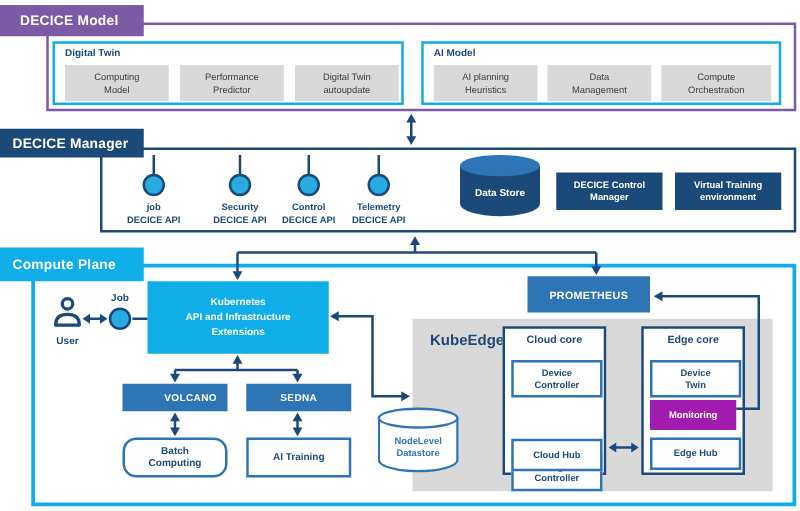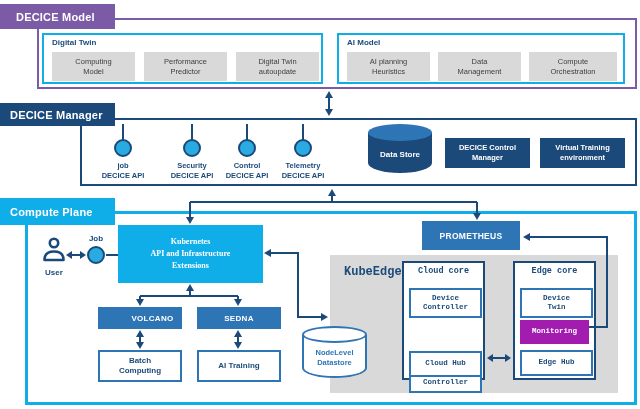--- a/index.html
+++ b/index.html
@@ -97,33 +97,33 @@
   <div class="abs" style="left:41px;top:236px;width:26px;height:30px;z-index:3;">
     <svg width="26" height="30" viewBox="0 0 26 30">
       <circle cx="13" cy="7" r="4.2" fill="none" stroke="#1B4A7A" stroke-width="2.6"></circle>
       <path d="M3.5 24 Q3.5 15.5 13 15.5 Q22.5 15.5 22.5 24 Z" fill="none" stroke="#1B4A7A" stroke-width="2.6" stroke-linejoin="round" stroke-linecap="round"></path>
     </svg>
   </div>
   <div class="abs tiny-label centered" style="left:37px;top:267px;width:34px;height:11px;">User</div>
   <div class="abs tiny-label centered" style="left:79px;top:233px;width:34px;height:11px;">Job</div>
   <div class="abs api-circle" style="left:87px;top:246px;z-index:3;"></div>
 
-  <div class="abs centered" style="left:118px;top:225px;width:145px;height:58px;background:#0FAEE9;color:#fff;font-size:8px;font-weight:600;line-height:1.5;z-index:3;font-family:Liberation Serif, serif;">Kubernetes
+  <div class="abs centered" style="left:118px;top:225px;width:145px;height:58px;background:#0FAEE9;color:#fff;font-size:8px;font-weight:600;line-height:1.5;z-index:3;">Kubernetes
 API and Infrastructure
 Extensions</div>
 
   <div class="abs blue-box centered" style="left:98px;top:307px;width:84px;height:22px;padding-left:25px;">VOLCANO</div>
   <div class="abs blue-box centered" style="left:197px;top:307px;width:84px;height:22px;">SEDNA</div>
-  <div class="abs outline-box centered" style="left:98px;top:350px;width:84px;height:32px;">Batch
+  <div class="abs outline-box centered" style="left:98px;top:350px;width:84px;height:32px;border-radius:11px;">Batch
 Computing</div>
   <div class="abs outline-box centered" style="left:197px;top:350px;width:84px;height:32px;">AI Training</div>
 
   <div class="abs blue-box centered" style="left:422px;top:221px;width:98px;height:29px;font-size:8.5px;">PROMETHEUS</div>
 
-  <div class="abs" style="left:330px;top:255px;width:288px;height:138px;background:#D9D9D9;z-index:2;font-family:Liberation Mono, monospace;">
+  <div class="abs" style="left:330px;top:255px;width:288px;height:138px;background:#D9D9D9;z-index:2;">
     <div class="abs" style="left:14px;top:10px;font-size:12px;font-weight:bold;color:#1B4A7A;">KubeEdge</div>
 
     <div class="abs core-box" style="left:72px;top:6px;width:83px;height:119px;">
       <div class="core-title">Cloud core</div>
       <div class="core-item outline-box centered" style="left:5px;top:25px;width:69px;height:26px;font-size:7.5px;">Device
 Controller</div>
       <div class="core-item outline-box centered" style="left:5px;top:56px;width:69px;height:26px;font-size:7.5px;margin-top:44px;">Edge
 Controller</div>
       <div class="core-item outline-box centered" style="left:5px;top:88px;width:69px;height:22px;font-size:7.5px;">Cloud Hub</div>
     </div>

